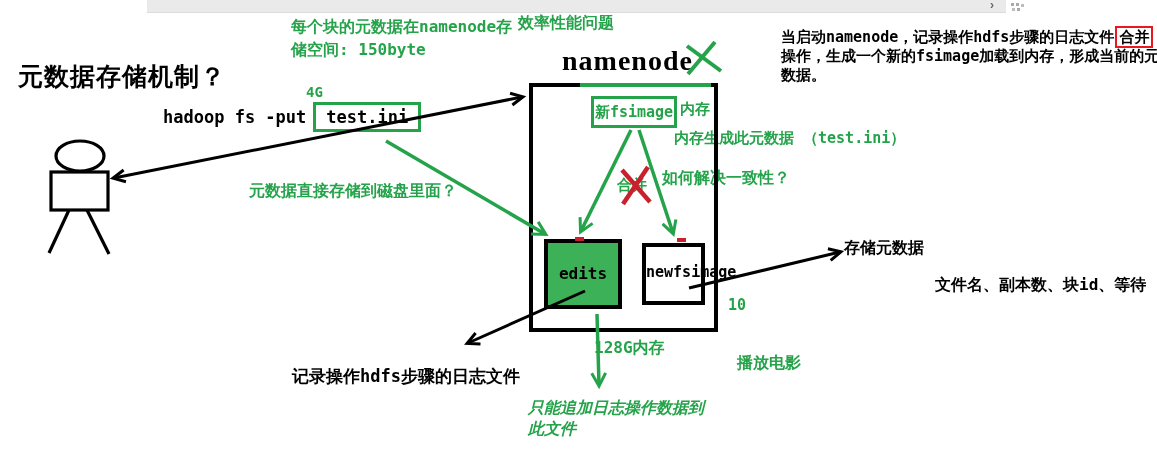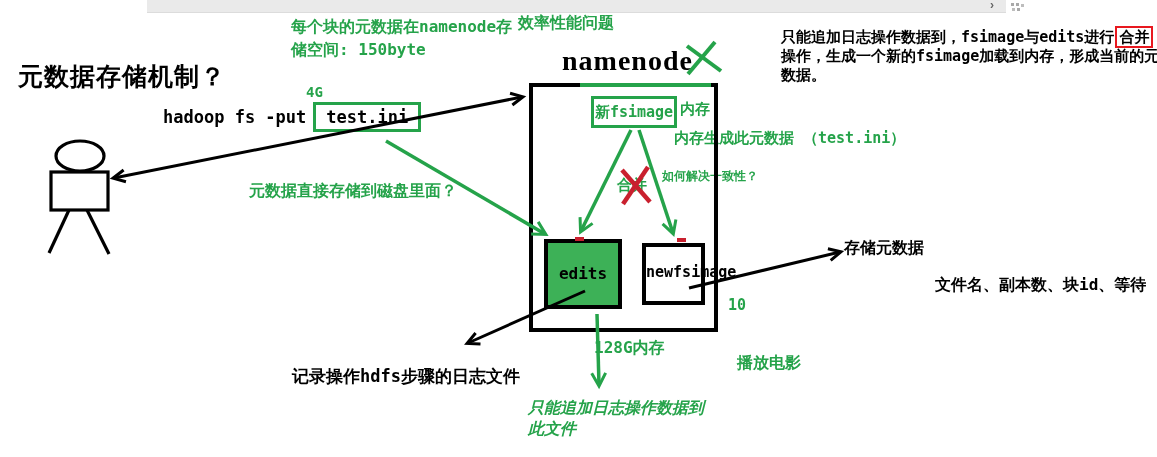--- a/index.html
+++ b/index.html
@@ -68,28 +68,28 @@
   </div>
   <div class="t green" style="left:306px; top:84px; font-size:14px;">4G</div>
 
   <div class="t green pre" style="left:291px; top:15px; font-size:16px; line-height:23px;">每个块的元数据在namenode存
 储空间: 150byte</div>
   <div class="t green" style="left:518px; top:13px; font-size:16px;">效率性能问题</div>
   <div class="t green" style="left:249px; top:181px; font-size:16px;">元数据直接存储到磁盘里面？</div>
   <div class="t green" style="left:680px; top:100px; font-size:15px;">内存</div>
   <div class="t green" style="left:674px; top:129px; font-size:15px;">内存生成此元数据 （test.ini）</div>
   <div class="t green" style="left:617px; top:176px; font-size:15px;">合并</div>
-  <div class="t green" style="left:662px; top:168px; font-size:12px;">如何解决一致性？</div>
+  <div class="t green" style="left:662px; top:168px; font-size:16px;">如何解决一致性？</div>
   <div class="t green" style="left:594px; top:338px; font-size:16px;">128G内存</div>
   <div class="t green pre" style="left:528px; top:397px; font-size:16px; line-height:21px;font-style:italic;">只能追加日志操作数据到
 此文件</div>
   <div class="t green" style="left:737px; top:353px; font-size:16px;">播放电影</div>
   <div class="t green" style="left:728px; top:296px; font-size:15px;">10</div>
 
-  <div class="para"><span>只能追加日志操作数据到，fsimage与edits进行</span><span class="hl">合并</span><span>操作，生成一个新的fsimage加载到内存，形成当前的元数据。</span></div>
+  <div class="para"><span>当启动namenode，记录操作hdfs步骤的日志文件</span><span class="hl">合并</span><span>操作，生成一个新的fsimage加载到内存，形成当前的元数据。</span></div>
 
   <div class="t" style="left:844px; top:238px; font-size:16px;">存储元数据</div>
   <div class="t" style="left:935px; top:275px; font-size:16px;">文件名、副本数、块id、等待</div>
   <div class="t" style="left:292px; top:365px; font-size:17px;">记录操作hdfs步骤的日志文件</div>
 
   <div class="bigrect"></div>
   <div class="fsbox">新fsimage</div>
   <div class="editsbox">edits</div>
   <div class="newfsbox"></div>
   <div class="t" style="left:646px; top:263px; font-size:15px;">newfsimage</div>

